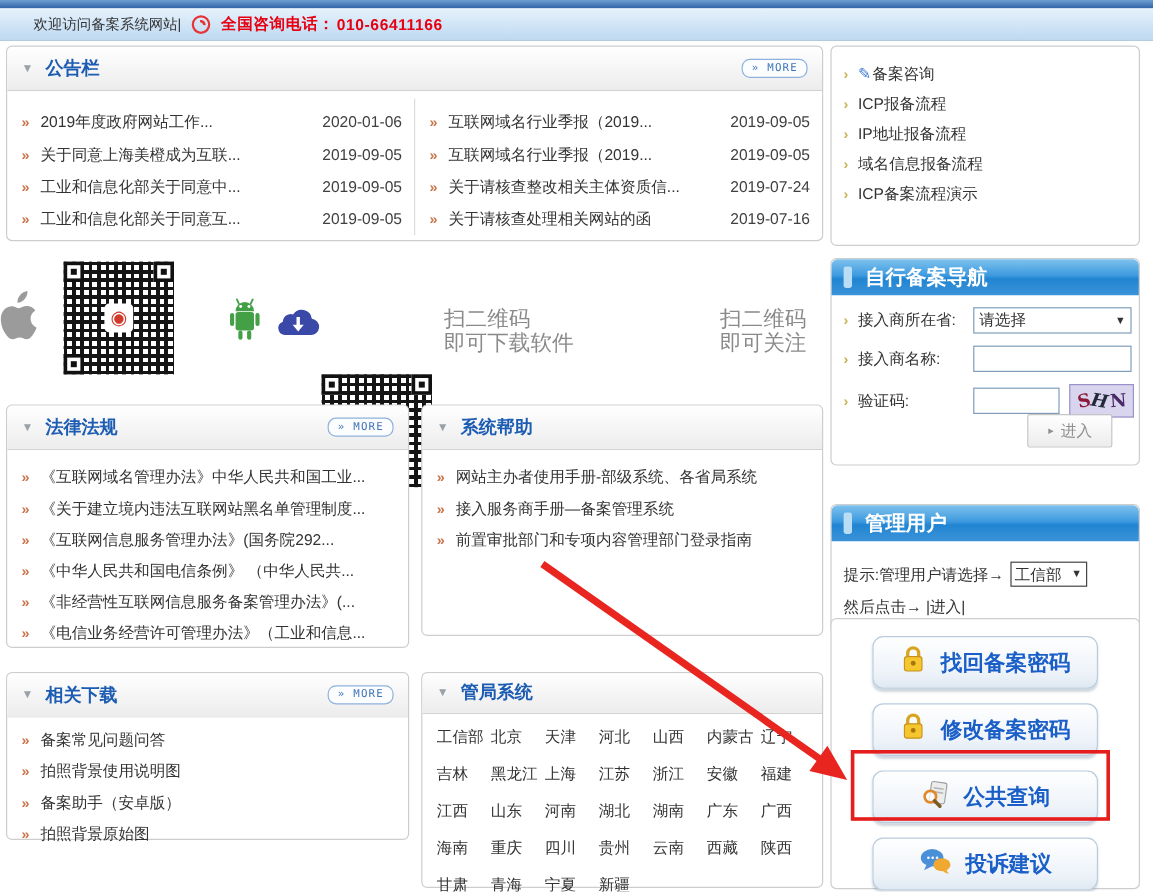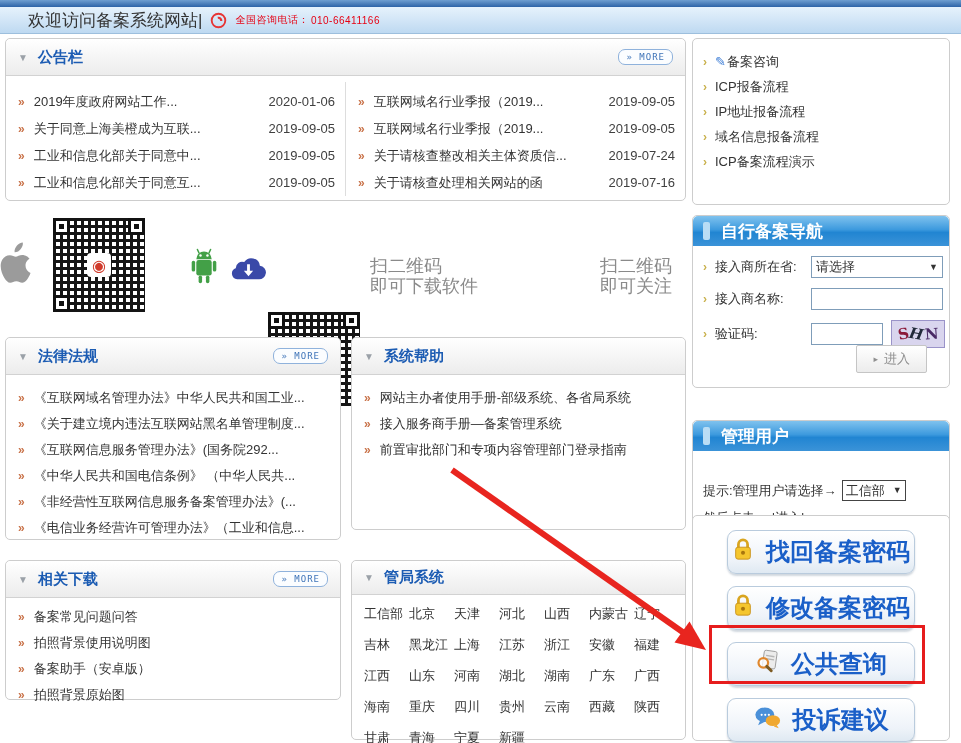--- a/index.html
+++ b/index.html
@@ -4,23 +4,23 @@
 <style>
   html,body{margin:0;padding:0;}
   body{width:961px;height:743px;position:relative;overflow:hidden;background:#fff;
        font-family:"Liberation Sans","DejaVu Sans",sans-serif;color:#333;}
   .abs{position:absolute;}
   
   .topstrip{left:0;top:0;width:961px;height:7px;background:linear-gradient(#6f9fd0,#2d63a7);}
   .welcomebar{left:0;top:7px;width:961px;height:27px;
       background:linear-gradient(#e6f2fc,#bed9f1);border-bottom:1px solid #9dbfdd;
       display:flex;align-items:center;gap:8px;padding-left:28px;box-sizing:border-box;}
-  .welcome-txt{font-size:17px;color:#333;}
+  .welcome-txt{font-size:12px;color:#333;}
   .phone-ico{display:inline-flex;width:17px;height:17px;}
-  .phone-red{color:#e60012;font-size:10px;font-weight:normal;letter-spacing:.5px;}
+  .phone-red{color:#e60012;font-size:13px;font-weight:bold;letter-spacing:.5px;}
   
   .panel{border:1px solid #cdcdcd;border-radius:5px;background:#fff;box-sizing:border-box;}
   .sec-head{height:36px;display:flex;align-items:center;gap:10px;padding:0 12px;
       background:linear-gradient(#ffffff,#ececec);border-bottom:1px solid #d2d2d2;
       border-radius:5px 5px 0 0;}
   .tri{color:#9ba1a8;font-size:10px;}
   .sec-title{color:#1c5cb3;font-size:15px;font-weight:bold;font-family:Liberation Serif, serif;}
   .more-btn{margin-left:auto;font-size:9px;color:#3f74b8;border:1px solid #8fb2dc;
       border-radius:7px;padding:2px 7px;background:#fbfdff;letter-spacing:1px;
       font-family:"DejaVu Sans Mono",monospace;cursor:pointer;}
@@ -69,29 +69,29 @@
       display:flex;align-items:center;justify-content:center;gap:1px;cursor:pointer;
       font-family:"DejaVu Serif",serif;font-weight:bold;font-size:15px;}
   .cap-s{color:#8b1a3a;transform:rotate(-12deg);}
   .cap-h{color:#222a3a;transform:rotate(10deg) skewX(-12deg);}
   .cap-n{color:#4a2a66;transform:rotate(-4deg);}
   .enter-btn{position:absolute;right:22px;bottom:14px;border:1px solid #c5c5c5;border-radius:2px;
       background:linear-gradient(#ffffff,#ececec);color:#8f8f8f;font-size:13px;
       padding:4px 16px;cursor:pointer;display:flex;align-items:center;gap:6px;}
   .enter-arrow{font-size:9px;color:#8f8f8f;}
   
-  .admin-body{padding:26px 8px 0 10px;font-size:13px;color:#333;line-height:27px;}
+  .admin-body{padding:14px 8px 0 10px;font-size:13px;color:#333;line-height:27px;}
   .admin-line1{display:flex;align-items:center;gap:5px;}
   .mini-sel{width:64px;height:21px;border:1px solid #444;background:#fff;display:inline-flex;
       align-items:center;justify-content:space-between;padding:0 3px;box-sizing:border-box;cursor:pointer;}
   
   .act-btn{width:186px;height:42px;margin:0 auto;border:1px solid #b9cbdd;border-radius:9px;
       background:linear-gradient(#ffffff,#eef3f9 70%,#dfe9f2);box-shadow:0 2px 2px rgba(120,140,160,.35);
       display:flex;align-items:center;justify-content:center;gap:12px;cursor:pointer;
-      color:#1a5fc8;font-size:24px;font-weight:bold;}
+      color:#1a5fc8;font-size:18px;font-weight:bold;}
   .act-stack{display:flex;flex-direction:column;gap:12px;padding-top:14px;}
   
   .red-box{left:709px;top:625px;width:210px;height:53px;border:3px solid #e61d1d;z-index:40;pointer-events:none;}
   .arrow-svg{left:0;top:0;z-index:50;pointer-events:none;}
 </style>
 </head>
 <body>
 
 <div class="abs topstrip"></div>
 <div class="abs welcomebar">

